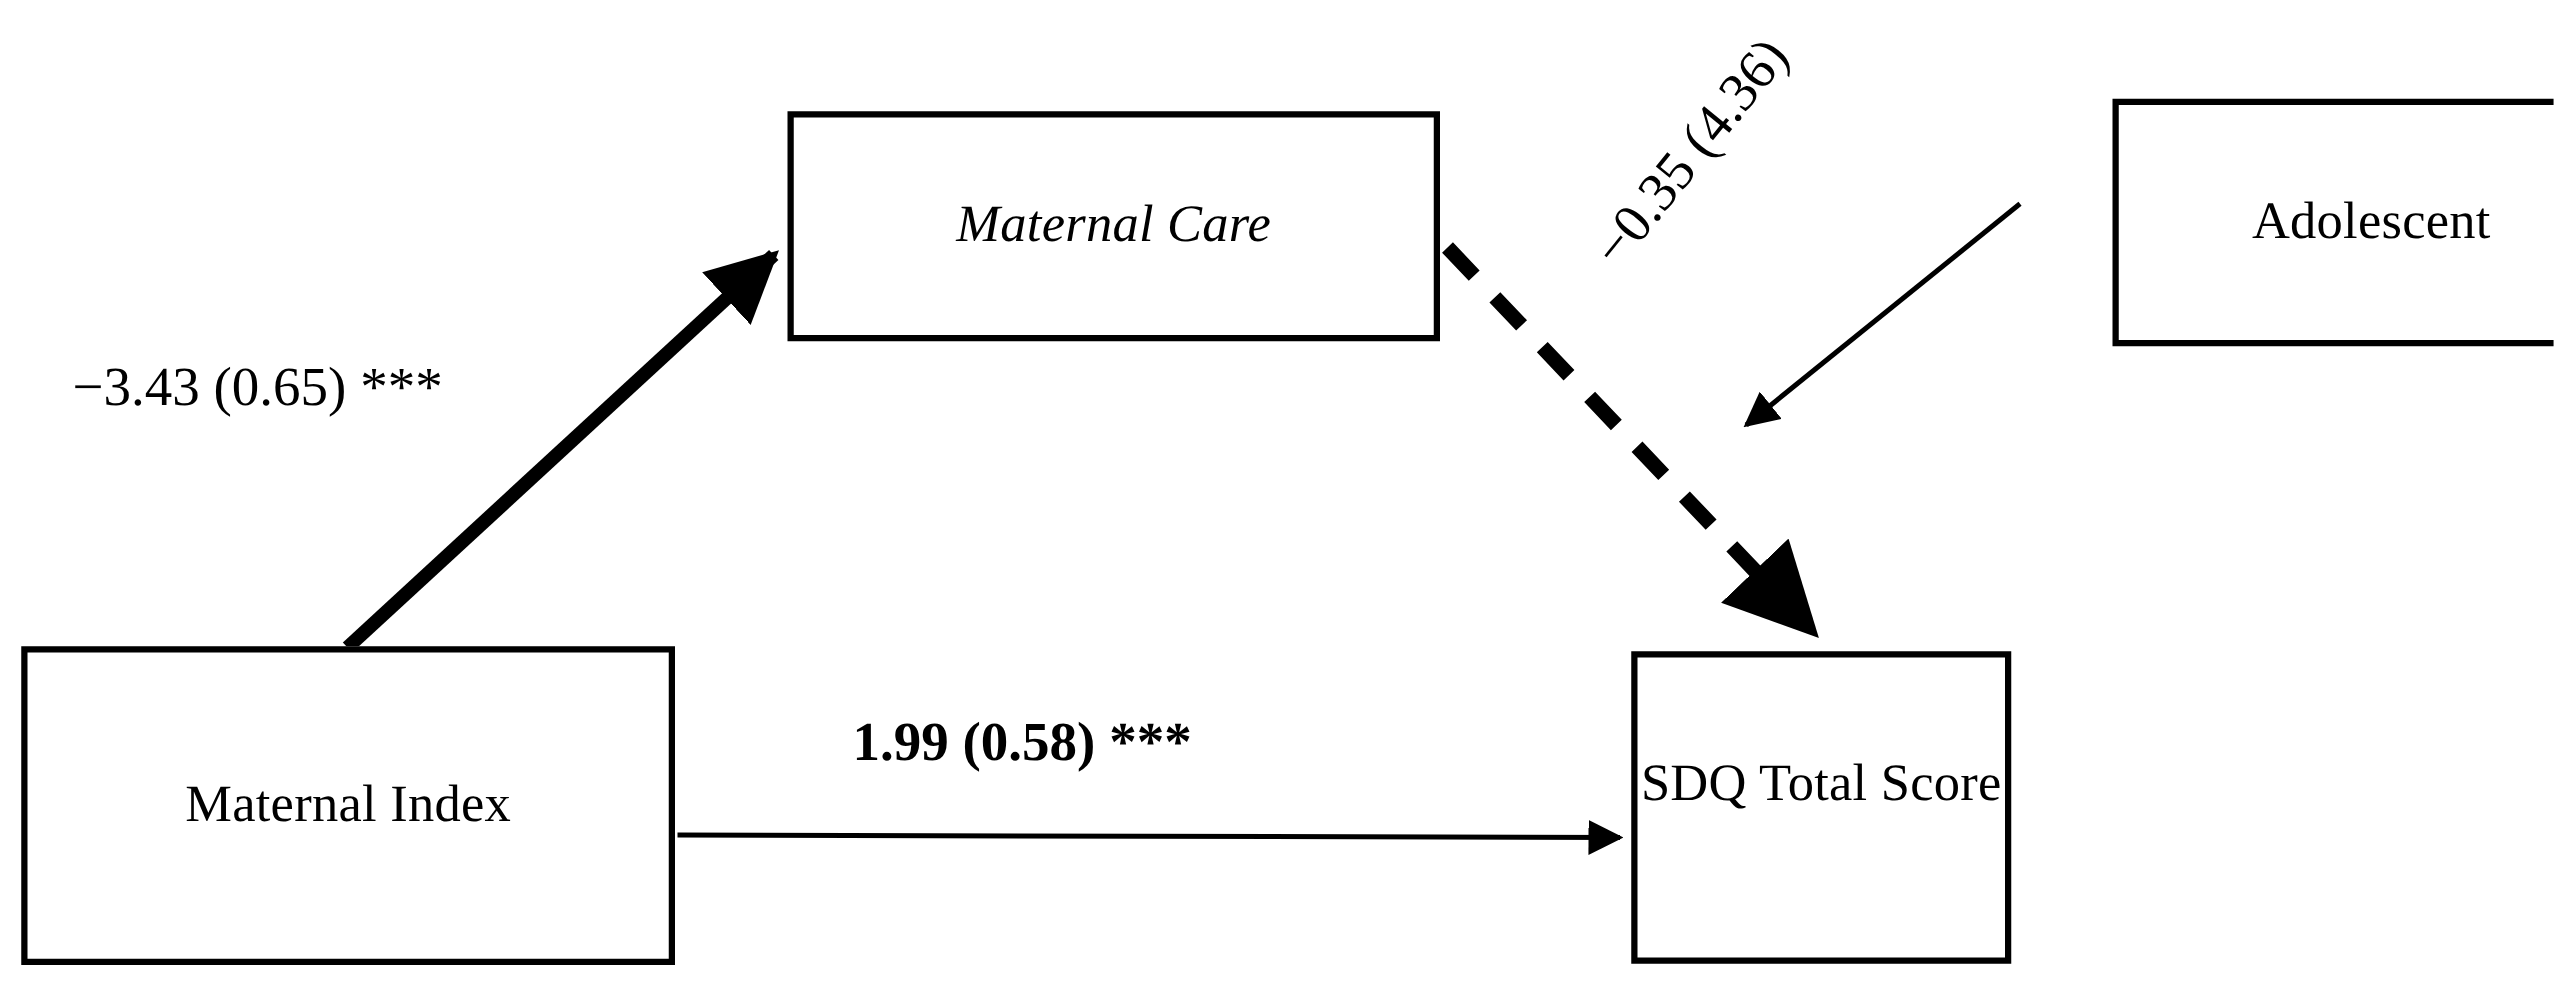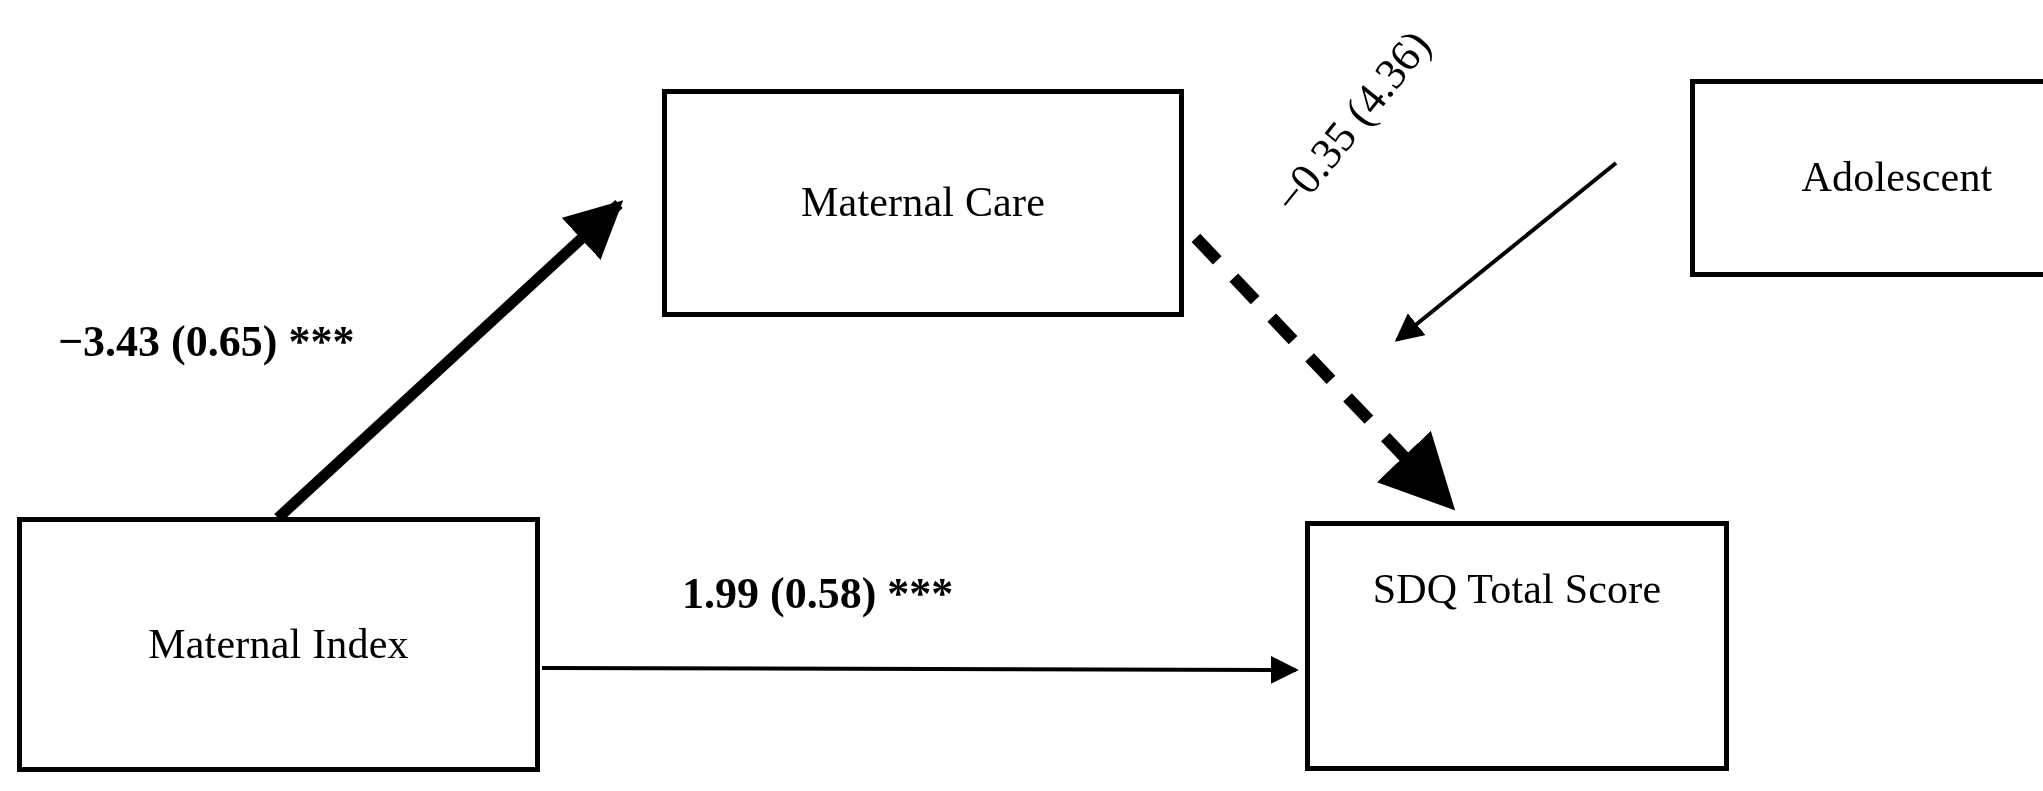--- a/index.html
+++ b/index.html
@@ -36,24 +36,25 @@
     color: #000000;
     line-height: 1.9;
   }
   .node-label {
     font-size: 42px;
     letter-spacing: 0.2px;
     white-space: nowrap;
     text-align: center;
   }
   #node-maternal-care {
-    left: 662px;
+    left: 630px;
     top: 89px;
     width: 522px;
-    height: 228px;
+    height: 184px;
+    font-style: italic;
   }
   #node-adolescent-gender {
     left: 1690px;
     top: 63px;
     width: 414px;
     height: 198px;
     margin-top: 16px;
   }
   #node-conflict-index {
     left: 17px;
@@ -61,36 +62,35 @@
     width: 523px;
     height: 255px;
     justify-content: center;
   }
   #node-conflict-index .node-label {
     line-height: 2.05;
   }
   #node-sdq-total {
     left: 1305px;
     top: 521px;
-    width: 424px;
+    width: 304px;
     height: 250px;
     justify-content: flex-start;
-    padding-top: 24px;
+    padding-top: 62px;
   }
   .edge-label {
     position: absolute;
     color: #000000;
     font-size: 44px;
     white-space: nowrap;
     line-height: 1;
   }
   #label-a-path {
     left: 58px;
-    top: 320px;
-    font-weight: bold;
+    top: 288px;
   }
   #label-c-path {
     left: 682px;
     top: 572px;
     font-weight: bold;
   }
   #label-b-path {
     left: 1409px;
     top: 357px;
   }

